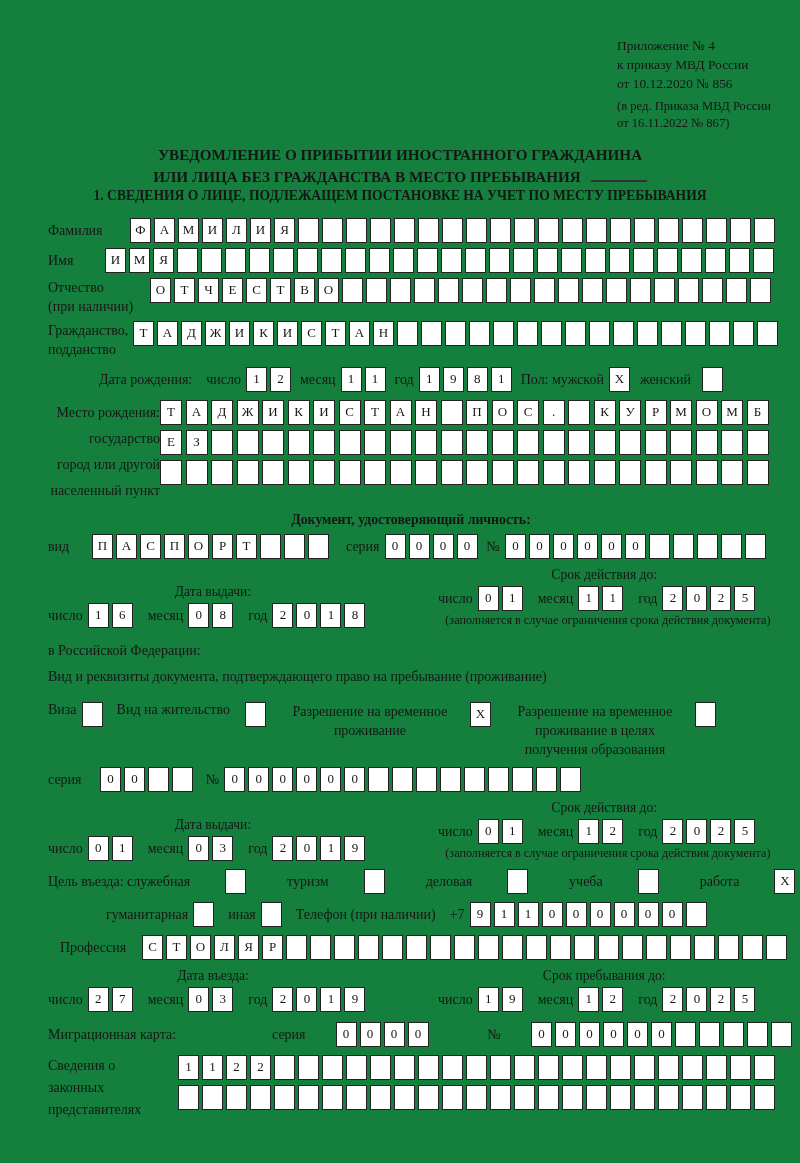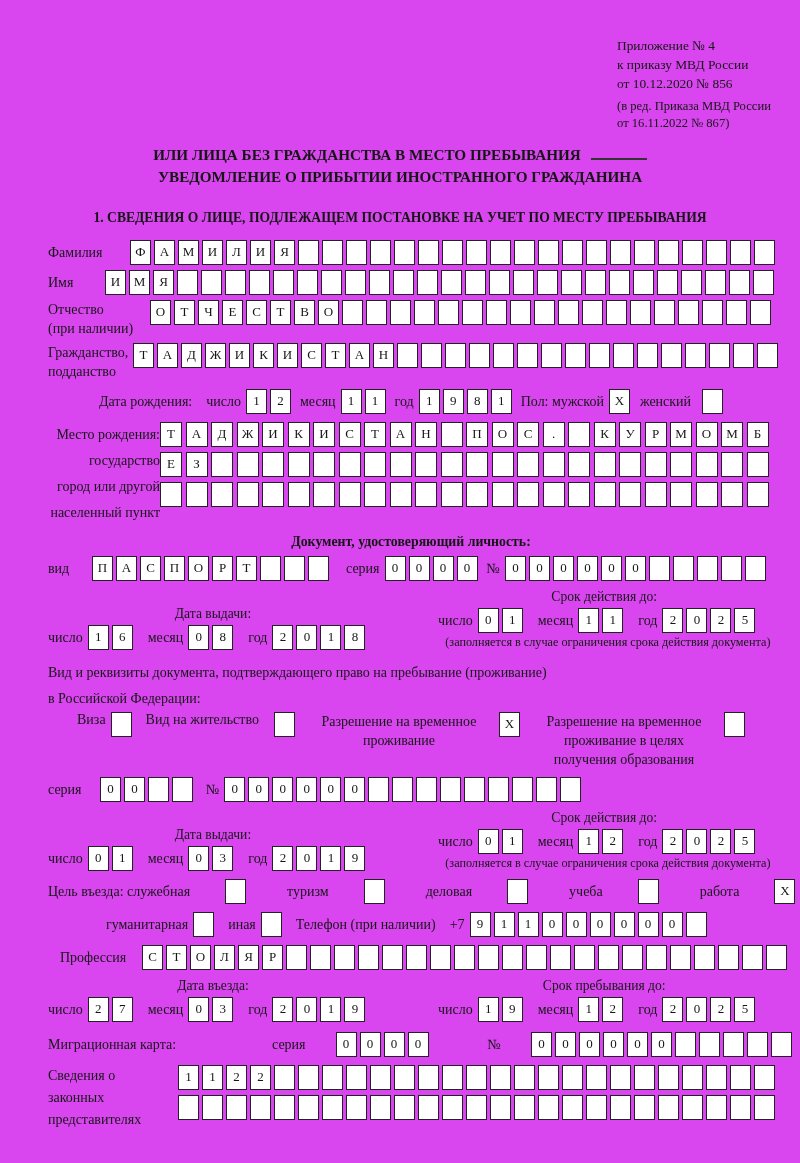--- a/index.html
+++ b/index.html
@@ -1,27 +1,27 @@
 <!DOCTYPE html>
 <html><head>
 <meta charset="utf-8">
 <style>
   * { margin:0; padding:0; box-sizing:border-box; }
   html,body { background:#ffffff; }
   .page {
-    width:800px; height:1163px; background:#d946ef; color:#161616;
+    width:800px; height:1163px; background:#15803d; color:#161616;
     font-family:"Liberation Serif", serif; font-size:14px;
     overflow:hidden; position:relative;
   }
   .appendix { margin-left:617px; padding-top:36px; font-size:13.4px; line-height:19px; }
   .revision { margin-left:617px; margin-top:5px; font-size:12.6px; line-height:17px; }
   .form-word { text-align:right; padding-right:36px; margin-top:18px; font-weight:bold; font-size:15px; letter-spacing:.5px; }
   .title { text-align:center; font-weight:bold; font-size:15.2px; margin-top:12px; line-height:22px; }
   .title-underline { display:inline-block; width:56px; height:13px; border-bottom:2.2px solid #333; margin-left:10px; }
-  .sec-heading { text-align:center; font-weight:bold; font-size:13.6px; margin-top:22px; }
+  .sec-heading { text-align:center; font-weight:bold; font-size:13.6px; }
   .frm { padding:0 26px 0 48px; }
   .row { display:flex; align-items:center; margin-top:5px; }
   .row-top { display:flex; align-items:flex-start; margin-top:5px; }
   .lbl { font-size:14px; flex:none; }
   .lbl2 { font-size:14px; line-height:19px; flex:none; }
   .cells { display:flex; flex:none; }
   .cell { width:21px; height:25px; border:1.6px solid #222; margin-right:3px; text-align:center;
           font-size:13px; line-height:22px; flex:none; background:#fff; }
   .sp .cell { width:22px; margin-right:3.5px; }
   .chk { width:21px; height:25px; border:1.6px solid #222; text-align:center; font-size:13px;
@@ -54,22 +54,22 @@
     <div>Приложение № 4</div>
     <div>к приказу МВД России</div>
     <div>от 10.12.2020 № 856</div>
   </div>
   <div class="revision">
     <div>(в ред. Приказа МВД России</div>
     <div>от 16.11.2022 № 867)</div>
   </div>
 
   <div class="title">
+    <div>УВЕДОМЛЕНИЕ О ПРИБЫТИИ ИНОСТРАННОГО ГРАЖДАНИНА</div>
     <div><span>ИЛИ ЛИЦА БЕЗ ГРАЖДАНСТВА В МЕСТО ПРЕБЫВАНИЯ</span><span class="title-underline"></span></div>
-    <div>УВЕДОМЛЕНИЕ О ПРИБЫТИИ ИНОСТРАННОГО ГРАЖДАНИНА</div>
   </div>
 
   <div class="sec-heading">1. СВЕДЕНИЯ О ЛИЦЕ, ПОДЛЕЖАЩЕМ ПОСТАНОВКЕ НА УЧЕТ ПО МЕСТУ ПРЕБЫВАНИЯ</div>
 
   <div class="frm">
 
     <div class="row" style="margin-top:14px;">
       <span class="lbl" style="width:82px;">Фамилия</span>
       <span class="cells">
           <span class="cell">Ф</span>
@@ -410,25 +410,25 @@
               <span class="cell">0</span>
               <span class="cell">2</span>
               <span class="cell">5</span>
             </span>
         </div>
         <div class="note">(заполняется в случае ограничения срока действия документа)</div>
       </div>
     </div>
 
     <div class="intro">
+      <div>в Российской Федерации:</div>
       <div>Вид и реквизиты документа, подтверждающего право на пребывание (проживание)</div>
-      <div>в Российской Федерации:</div>
-    </div>
-
-    <div class="row-top" style="margin-top:0;justify-content:center;">
+    </div>
+
+    <div class="row-top" style="margin-top:12px;">
       <span class="lbl opt-label">Виза</span>
       <span class="chk"></span>
       <span class="gap14"></span>
       <span class="lbl opt-label">Вид на жительство</span>
       <span class="gap10"></span>
       <span class="chk"></span>
       <span class="gap14"></span>
       <span class="multi" style="width:180px;">
         <span>Разрешение на временное</span><br>
         <span>проживание</span>

